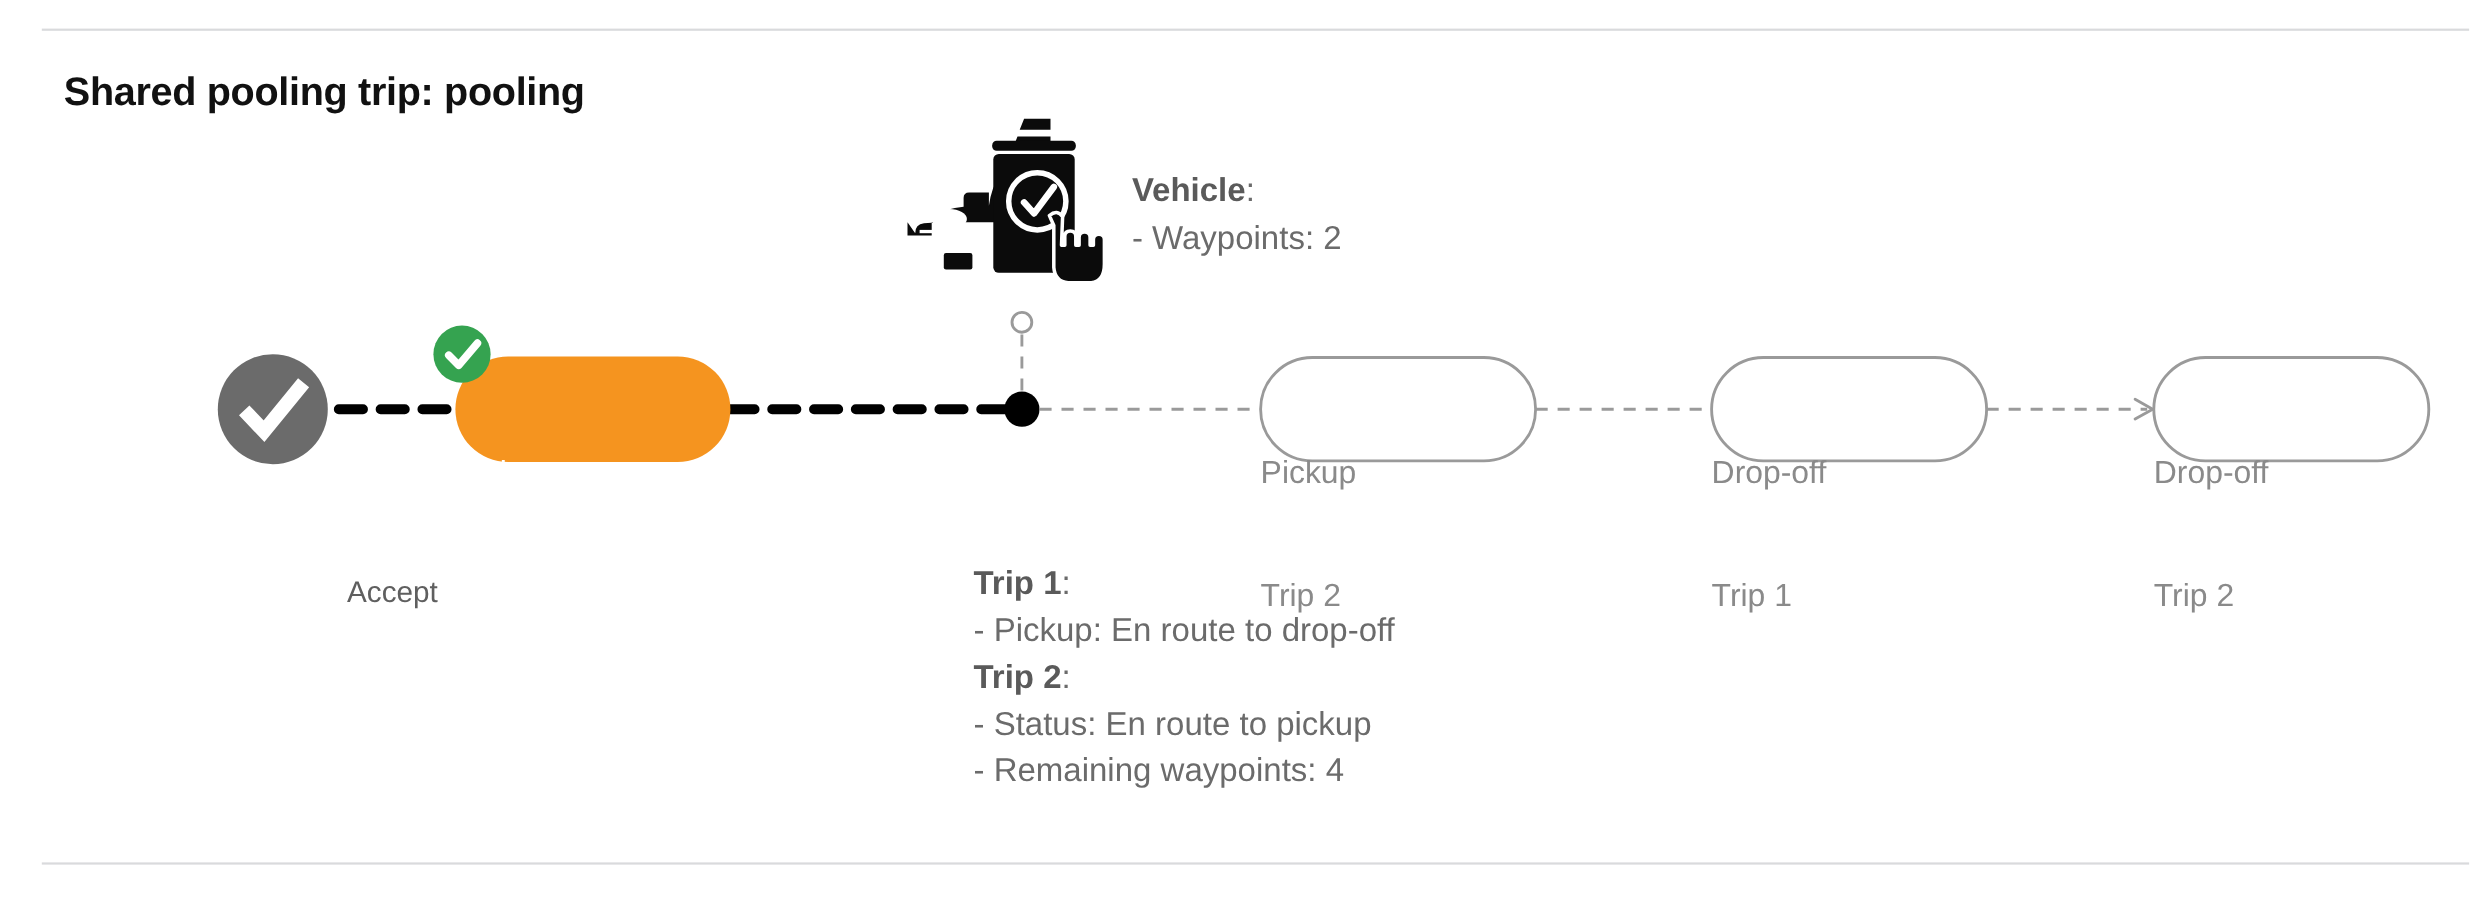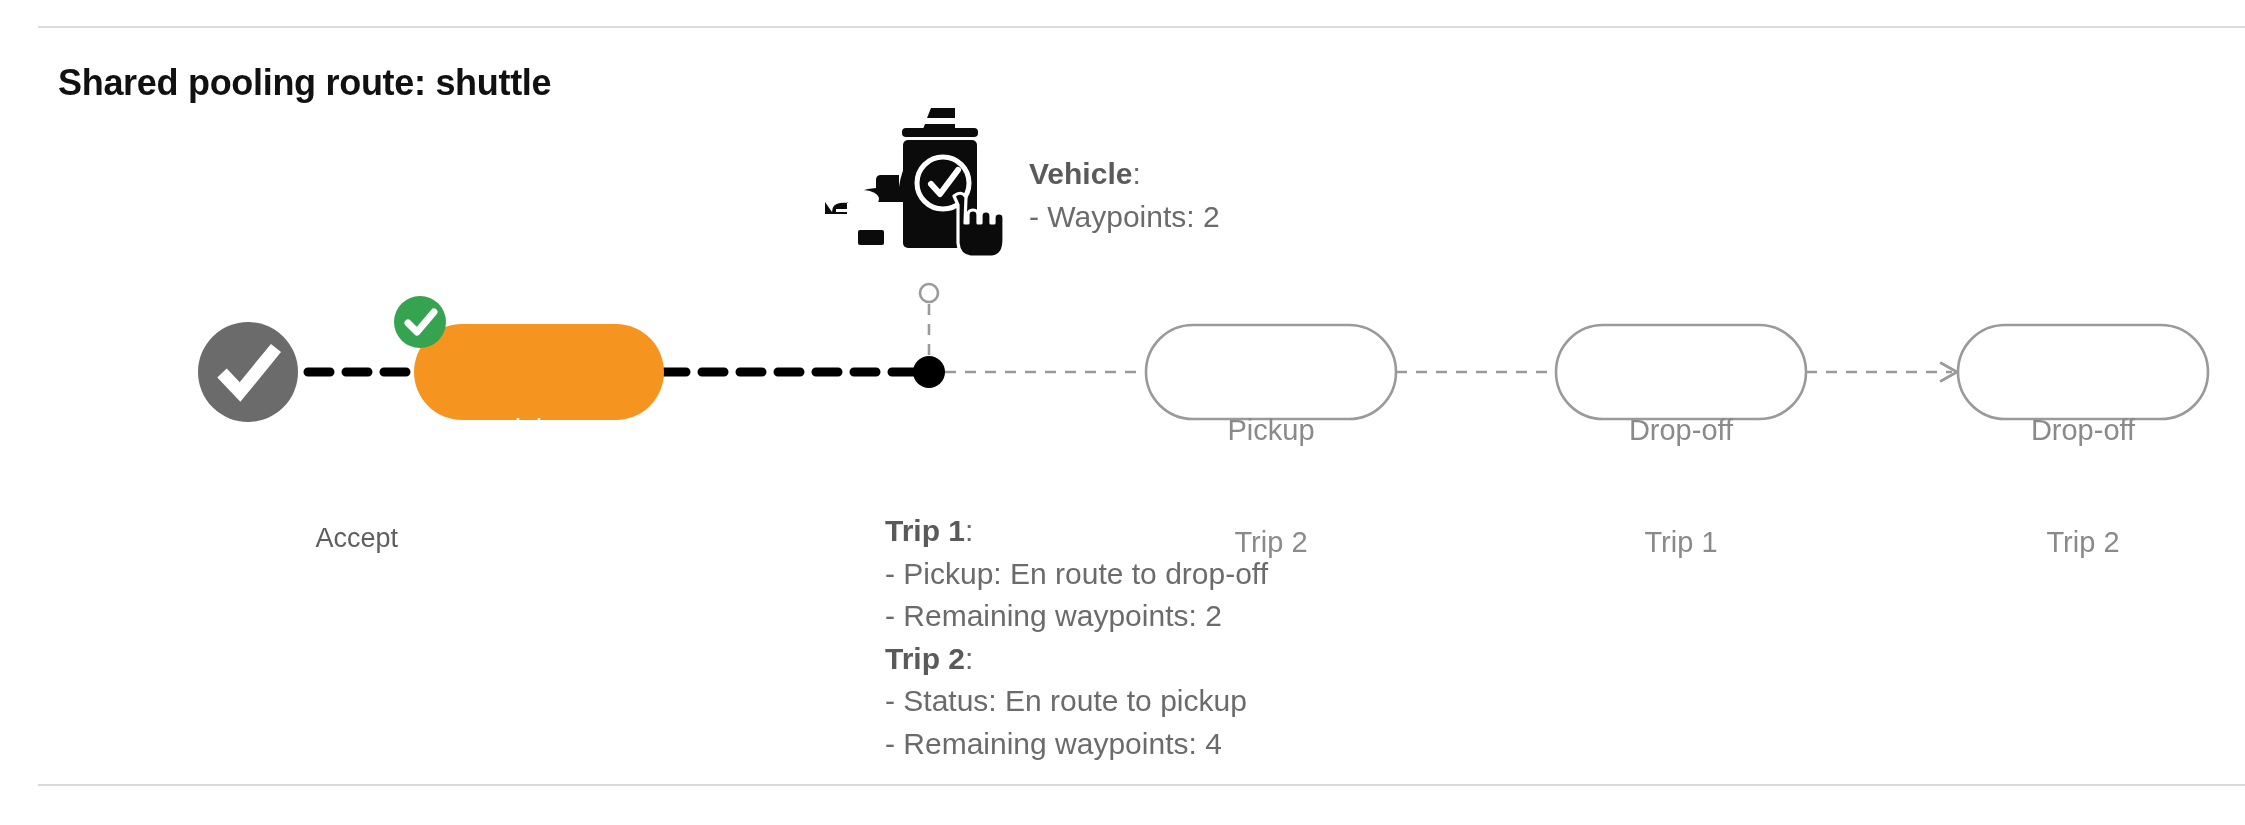--- a/index.html
+++ b/index.html
@@ -47,21 +47,21 @@
     position: absolute;
     left: 0;
     top: 0;
     width: 2245px;
     height: 825px;
   }
 
   
   .node-label {
     position: absolute;
-    text-align: center;
+    text-align: left;
     line-height: 1.28;
     white-space: pre;
     pointer-events: none;
   }
   .pill-label-active {
     font-size: 29px;
     color: #ffffff;
     font-weight: normal;
   }
   .pill-label-pending {
@@ -94,21 +94,21 @@
   .annot .row { display: block; }
 </style>
 </head>
 <body>
 
 <div id="page">
 
   <div class="rule top"></div>
   <div class="rule bottom"></div>
 
-  <div class="page-title">Shared pooling route: shuttle</div>
+  <div class="page-title">Shared pooling trip: pooling</div>
 
   <svg id="canvas" viewBox="0 0 2245 825" xmlns="http://www.w3.org/2000/svg">
 
     <g>
 
       <path d="M832 212 q0 -8 8 -9 l14 -1 q4 -12 14 -13 l8 -1 0 -8 q0 -5 5 -5 l18 0 0 12
                q2 -16 10 -28 l6 -9 40 0 0 -16 -34 0 4 -10 30 0 0 -6 -28 0 4 -10 24 0 0 94 -12 0
                0 12 -22 0 0 -12 -74 0 0 12 -22 0 0 -12z" fill="#0b0b0b"></path>
 
       <ellipse cx="863" cy="199" rx="16" ry="9" fill="#ffffff"></ellipse>
@@ -188,19 +188,18 @@
   </div>
 
   <div class="annot" style="left:1029px; top:137px;">
     <span class="row"><span class="hdr">Vehicle</span><span>:</span></span>
     <span class="row">- Waypoints: 2</span>
   </div>
 
   <div class="annot" style="left:885px; top:494px;">
     <span class="row"><span class="hdr">Trip 1</span><span>:</span></span>
     <span class="row">- Pickup:  En route to drop-off</span>
-    <span class="row">- Remaining waypoints: 2</span>
     <span class="row"><span class="hdr">Trip 2</span><span>:</span></span>
     <span class="row">- Status:  En route to pickup</span>
     <span class="row">- Remaining waypoints: 4</span>
   </div>
 
 </div>
 
 </body></html>

